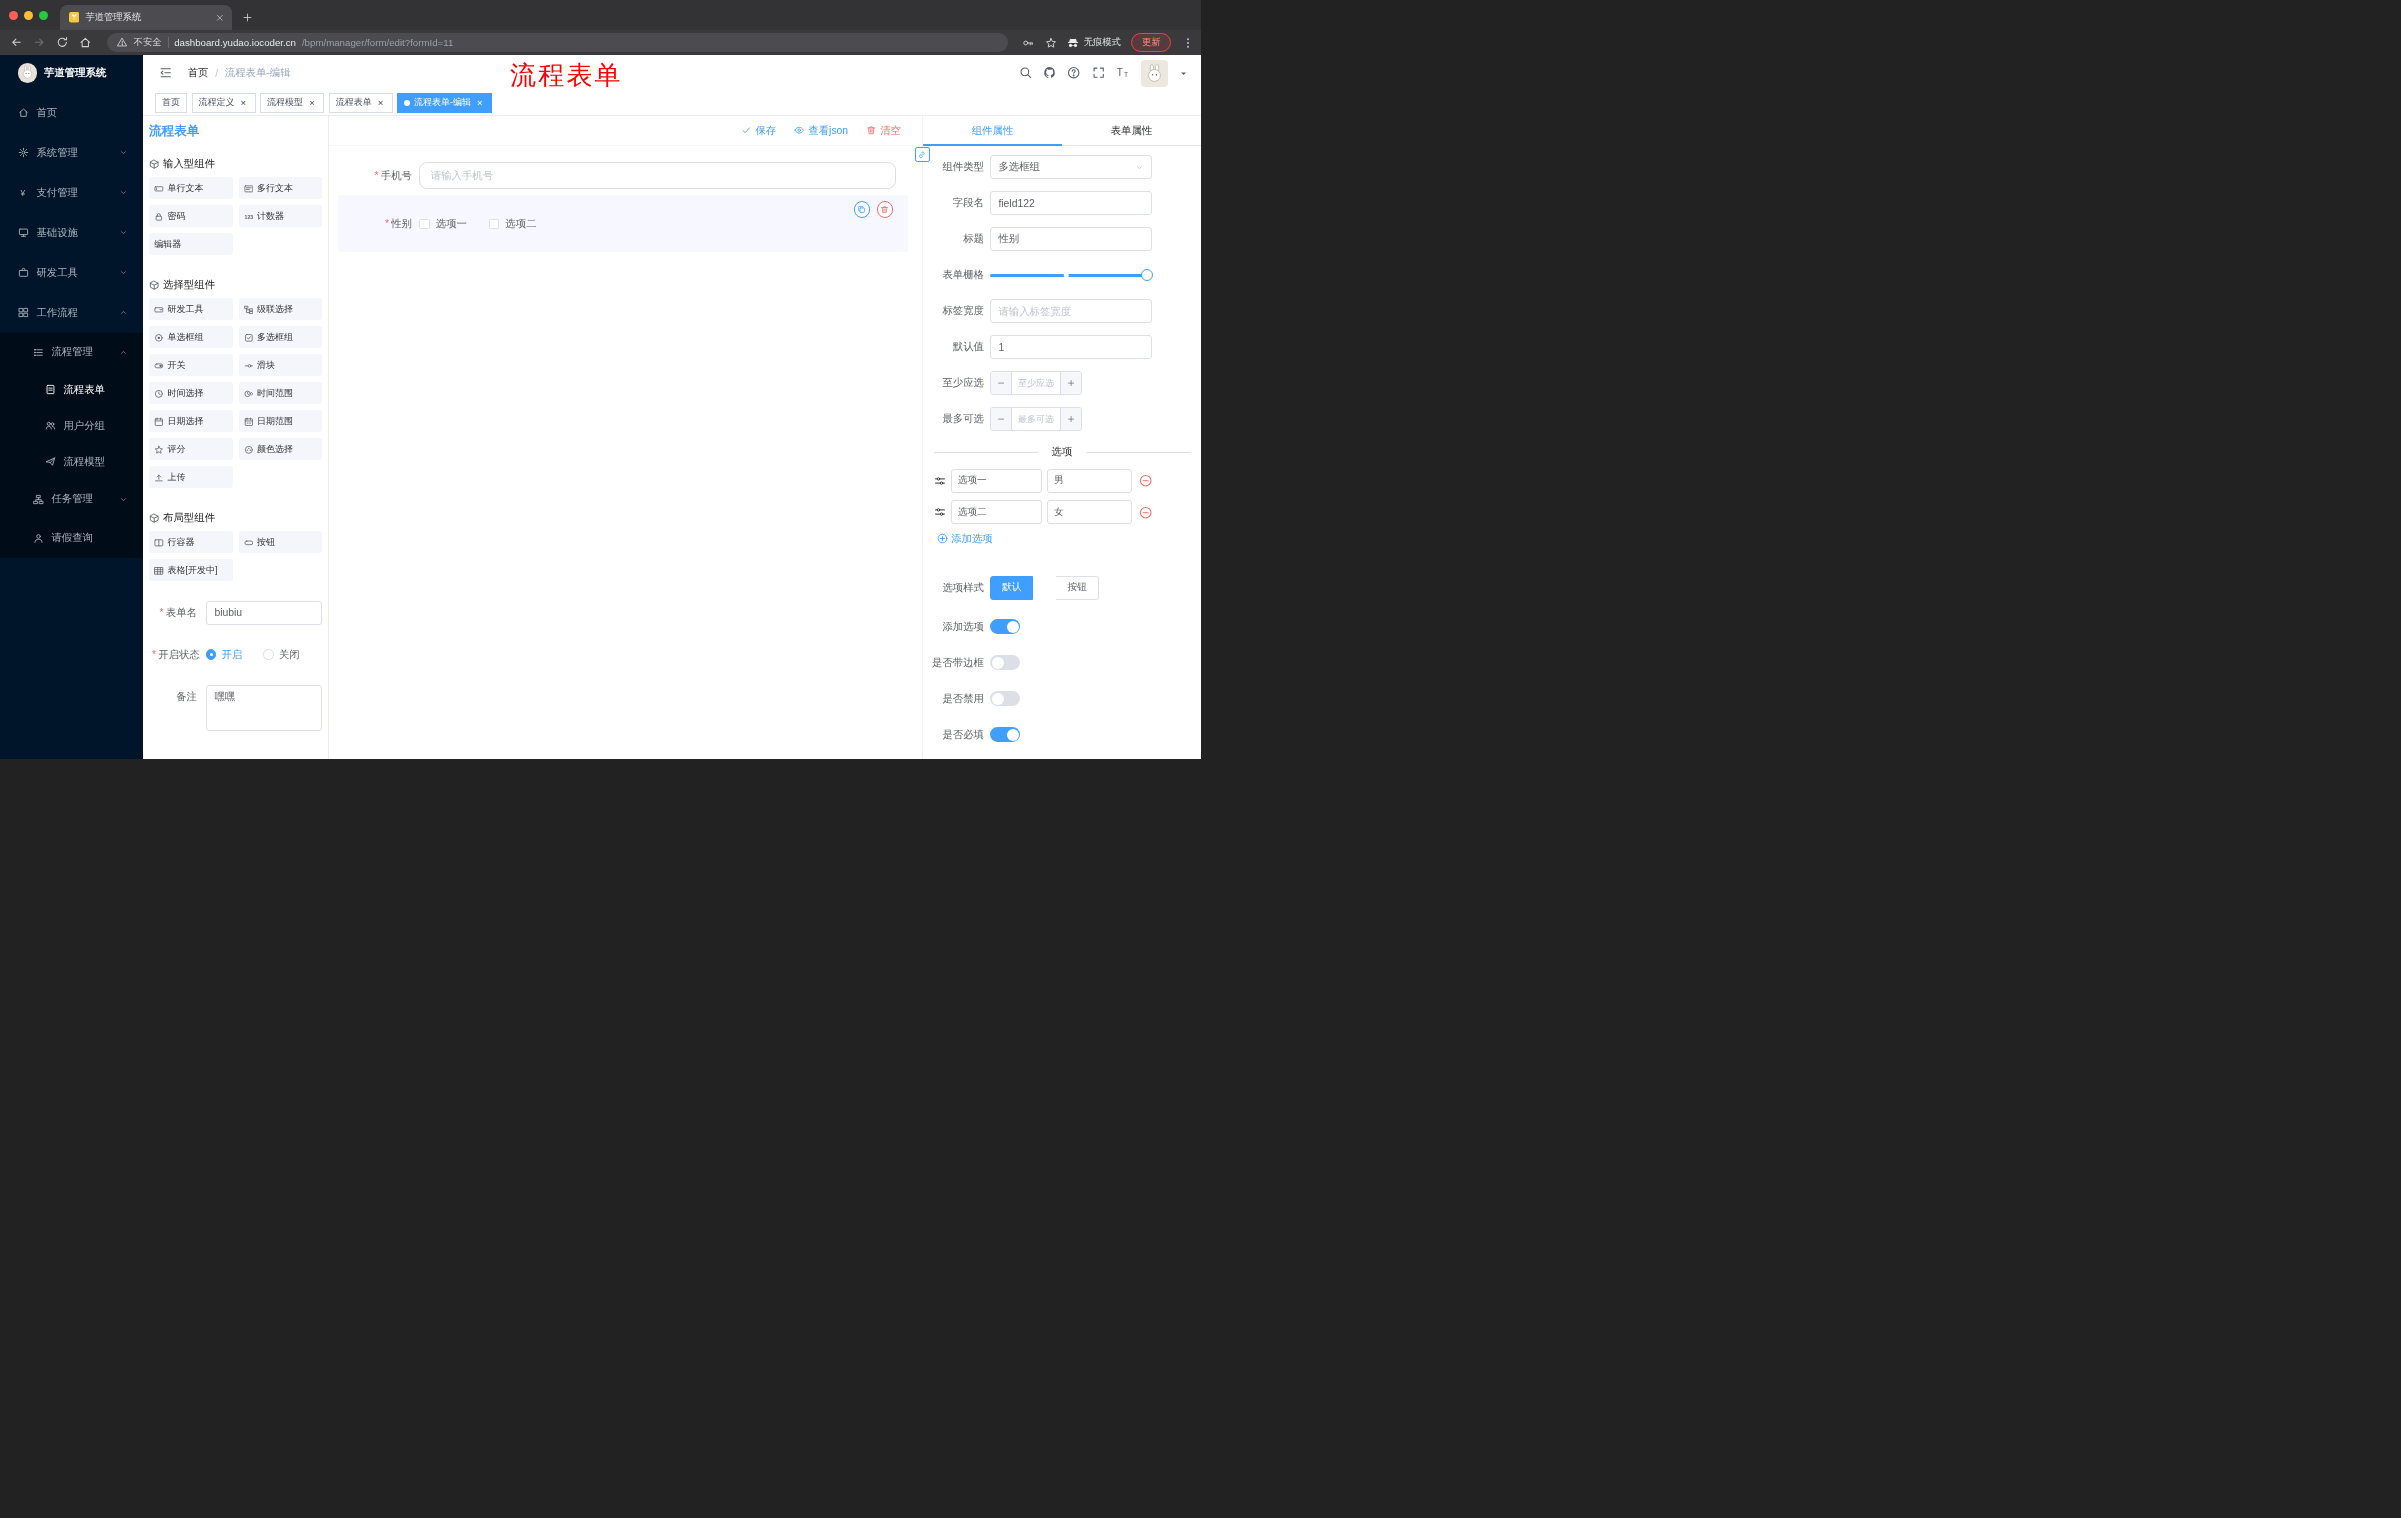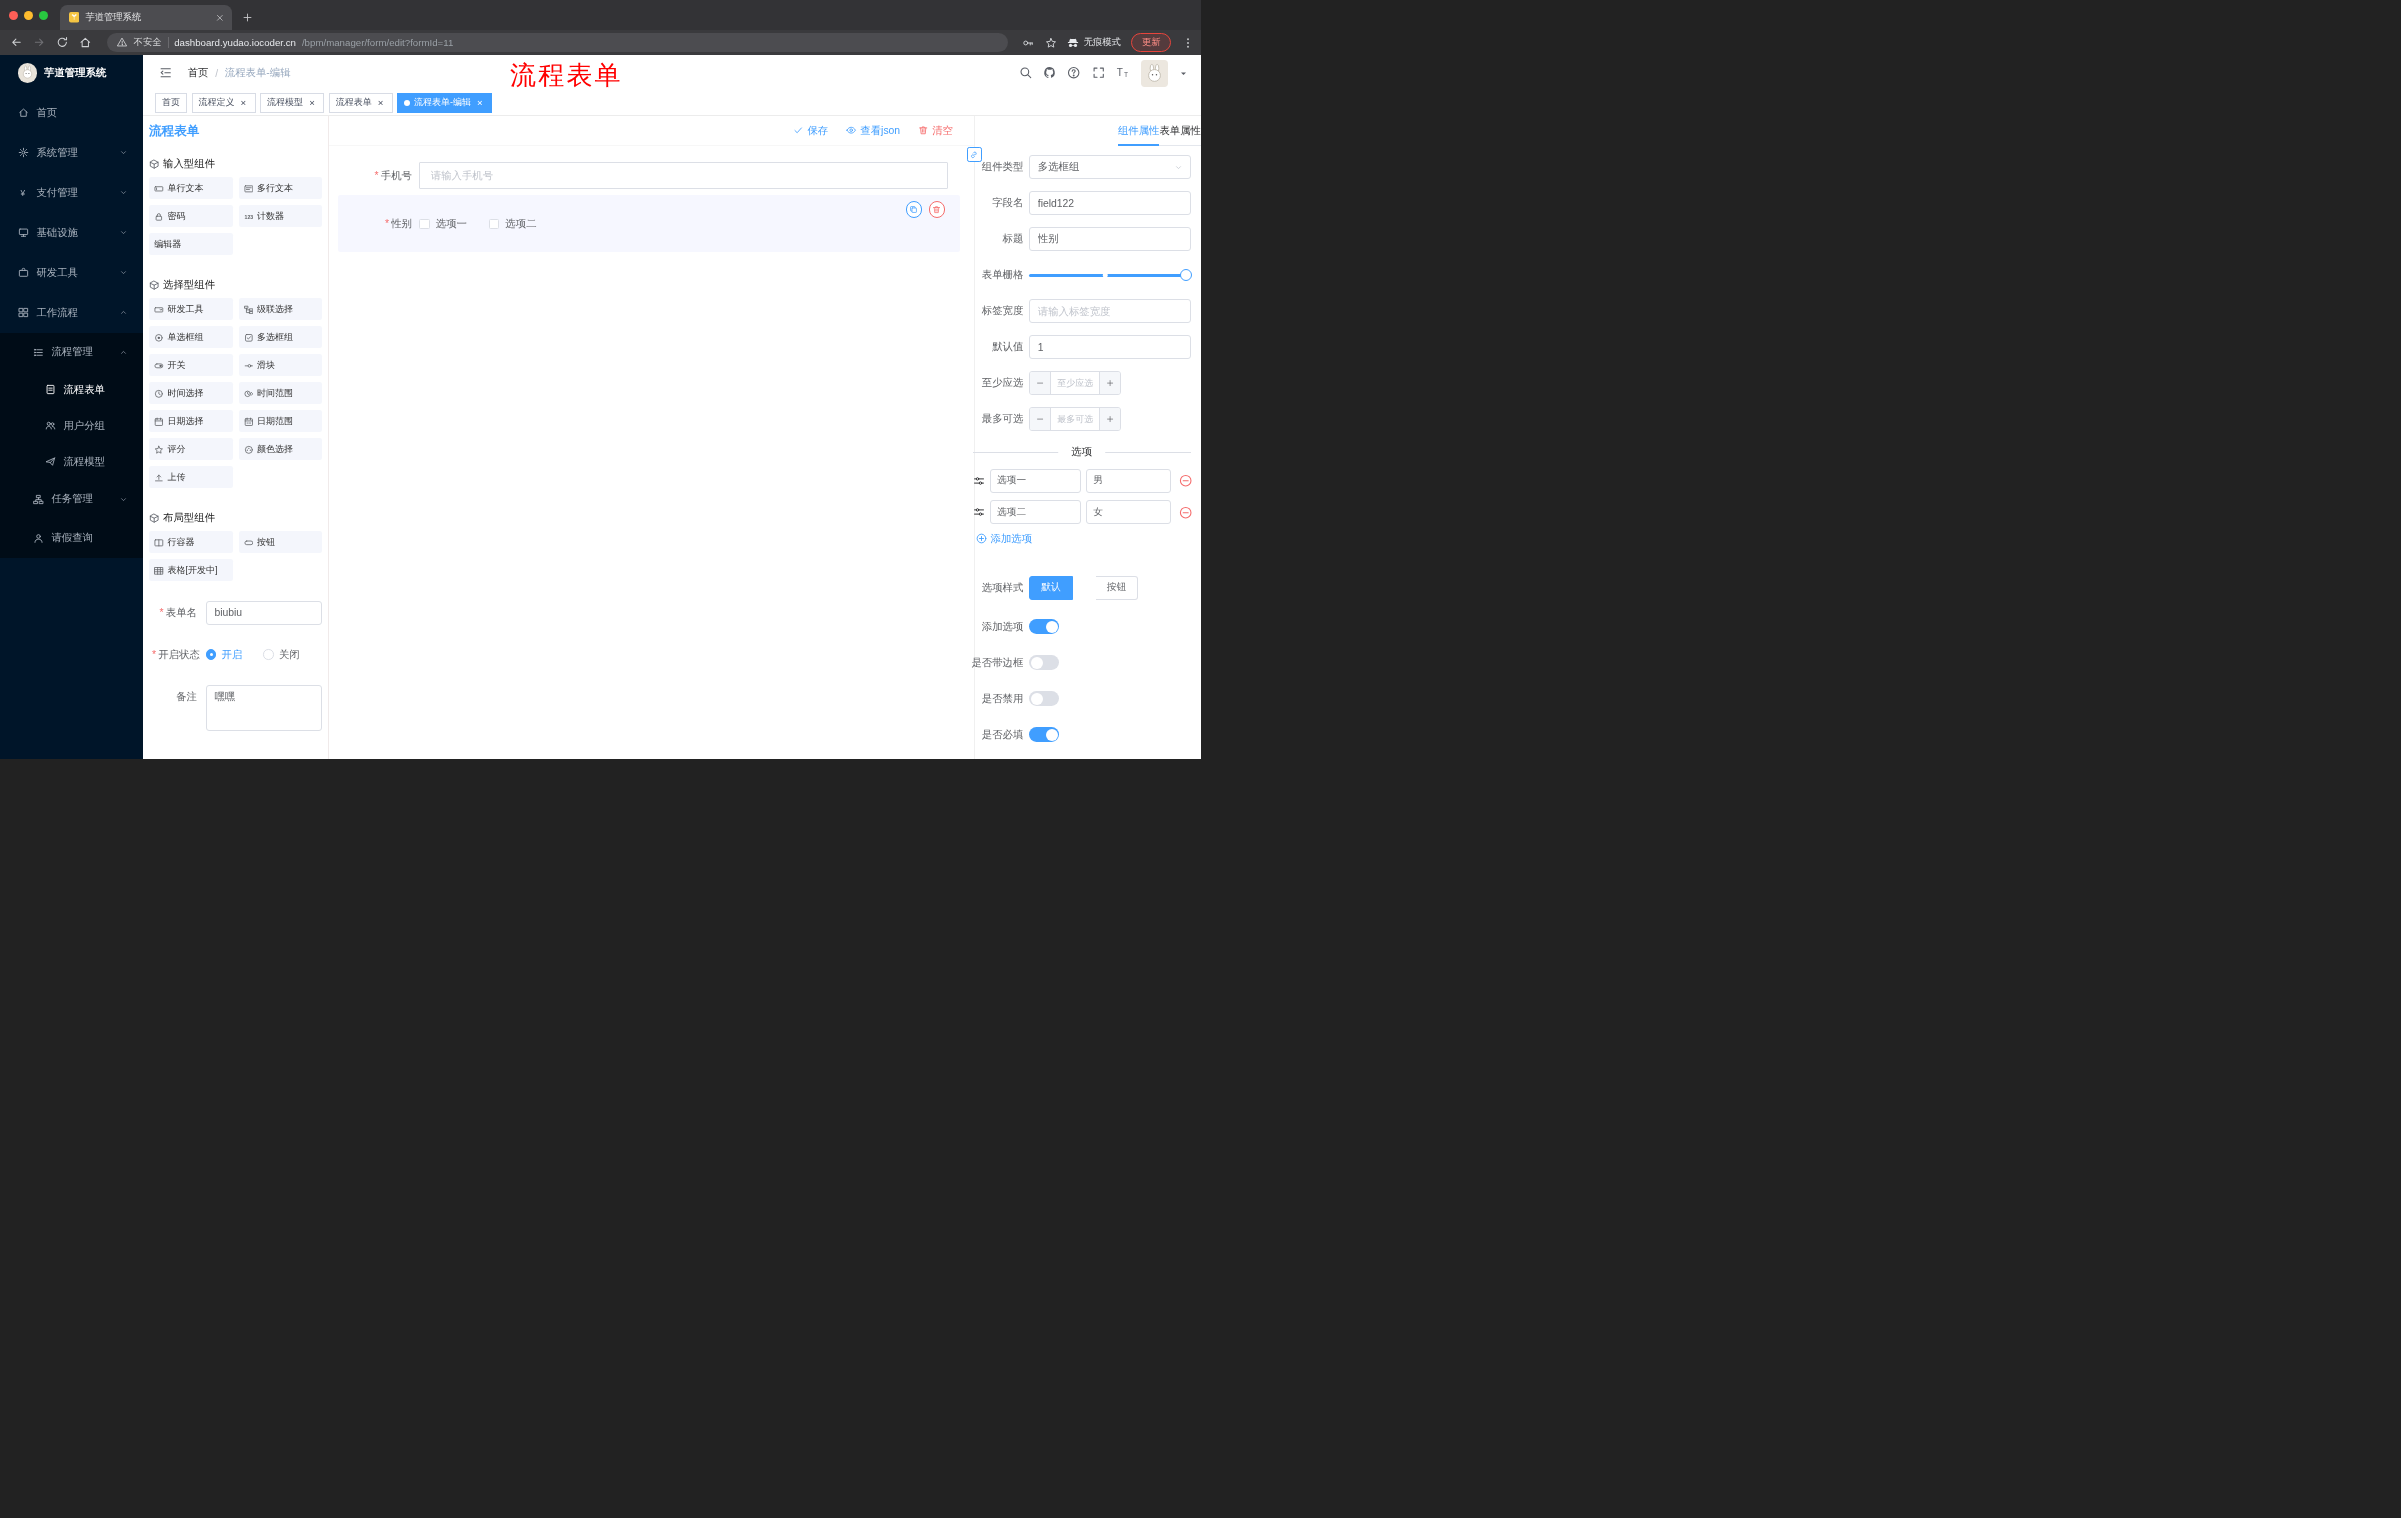--- a/index.html
+++ b/index.html
@@ -104,33 +104,33 @@
   .el-textarea { flex:1; height:46px; border:0.7px solid #dcdfe6; border-radius:3px; padding:4.5px 7.4px; font-size:10.4px; color:#606266; resize:none; outline:none; font-family:inherit; }
 
   .canvas { flex:1; min-width:0; display:flex; flex-direction:column; }
   .canvas-toolbar { height:30px; flex:none; display:flex; align-items:center; justify-content:flex-end; gap:18px; padding-right:21px; border-bottom:0.7px solid #f7f7f7; }
   .tb-btn { display:flex; align-items:center; gap:3.7px; font-size:10.4px; color:#409eff; cursor:pointer; }
   .tb-btn .ic { width:10.4px; height:10.4px; }
   .tb-btn.danger { color:#f56c6c; }
   .board { flex:1; padding:16.3px 14px 0 9px; position:relative; }
   .field-row { display:flex; align-items:center; }
   .f-label { width:74px; flex:none; text-align:right; font-size:10.4px; color:#606266; white-space:nowrap; }
-  .phone-input { flex:1; height:27px; margin-left:7.4px; margin-right:12px; border:0.7px solid #dcdfe6; border-radius:1px; padding:0 10.4px; font-size:10.4px; color:#606266; outline:none; }
+  .phone-input { flex:1; height:27px; margin-left:7.4px; margin-right:12px; border:0.7px solid #dcdfe6; border-radius:8px; padding:0 10.4px; font-size:10.4px; color:#606266; outline:none; }
   .phone-input::placeholder { color:#c0c4cc; }
   .gender-block { margin-top:6px; background:#f6f7ff; border-radius:2.2px; padding:15px 0; position:relative; }
   .blk-actions { position:absolute; top:6px; right:15px; display:flex; gap:6.7px; }
   .circle-btn { width:16.3px; height:16.3px; border-radius:50%; border:0.7px solid #409eff; color:#409eff; background:#fff; display:flex; align-items:center; justify-content:center; cursor:pointer; }
   .circle-btn .ic { width:9px; height:9px; }
   .circle-btn.danger { border-color:#f56c6c; color:#f56c6c; }
   .cbs { display:flex; align-items:center; gap:22px; margin-left:7.4px; height:27px; }
   .cb { display:inline-flex; align-items:center; gap:6px; font-size:10.4px; color:#606266; cursor:pointer; }
   .cb .box { width:10.4px; height:10.4px; border:0.7px solid #dcdfe6; border-radius:1.5px; background:#fff; }
 
   
-  .right-panel { width:227px; flex:none; border-left:0.7px solid #f0f0f0; display:flex; flex-direction:column; position:relative;align-items:flex-end; }
+  .right-panel { width:279px; flex:none; border-left:0.7px solid #f0f0f0; display:flex; flex-direction:column; position:relative; }
   .rp-link { position:absolute; left:-8.2px; top:31px; width:15px; height:15px; background:#fff; border:0.7px solid #409eff; border-radius:2.2px; color:#409eff; display:flex; align-items:center; justify-content:center; z-index:3; cursor:pointer; }
   .rp-link .ic { width:9.7px; height:9.7px; }
   .rp-tabs { height:30px; flex:none; display:flex; border-bottom:0.7px solid #e4e7ed; }
   .rp-tab { flex:1; display:flex; align-items:center; justify-content:center; font-size:10.4px; color:#303133; cursor:pointer; position:relative; }
   .rp-tab.active { color:#409eff; }
   .rp-tab.active::after { content:""; position:absolute; left:0; right:0; bottom:-0.7px; height:1.5px; background:#409eff; }
   .rp-body { flex:1; padding:9px 9px 0; overflow:hidden; }
   .rp-row { display:flex; align-items:center; margin-bottom:12px; }
   .rp-label { width:52px; flex:none; text-align:right; margin-right:6px; font-size:10.4px; color:#606266; white-space:nowrap; }
   .rp-ctrl { flex:1; display:flex; align-items:center; }

